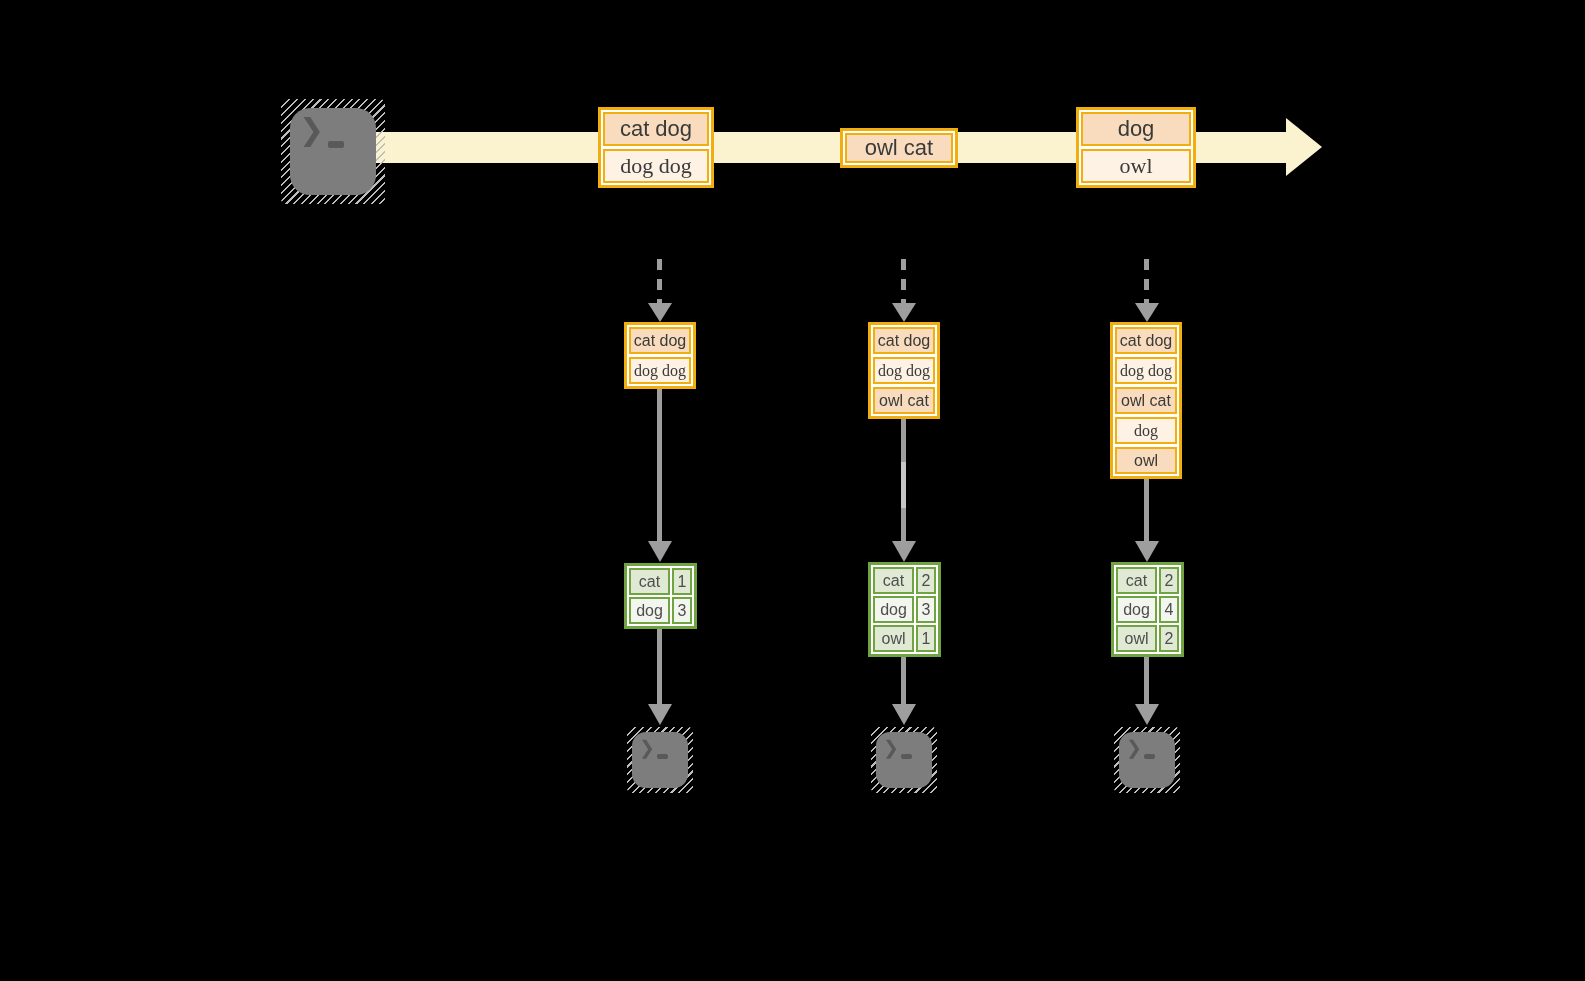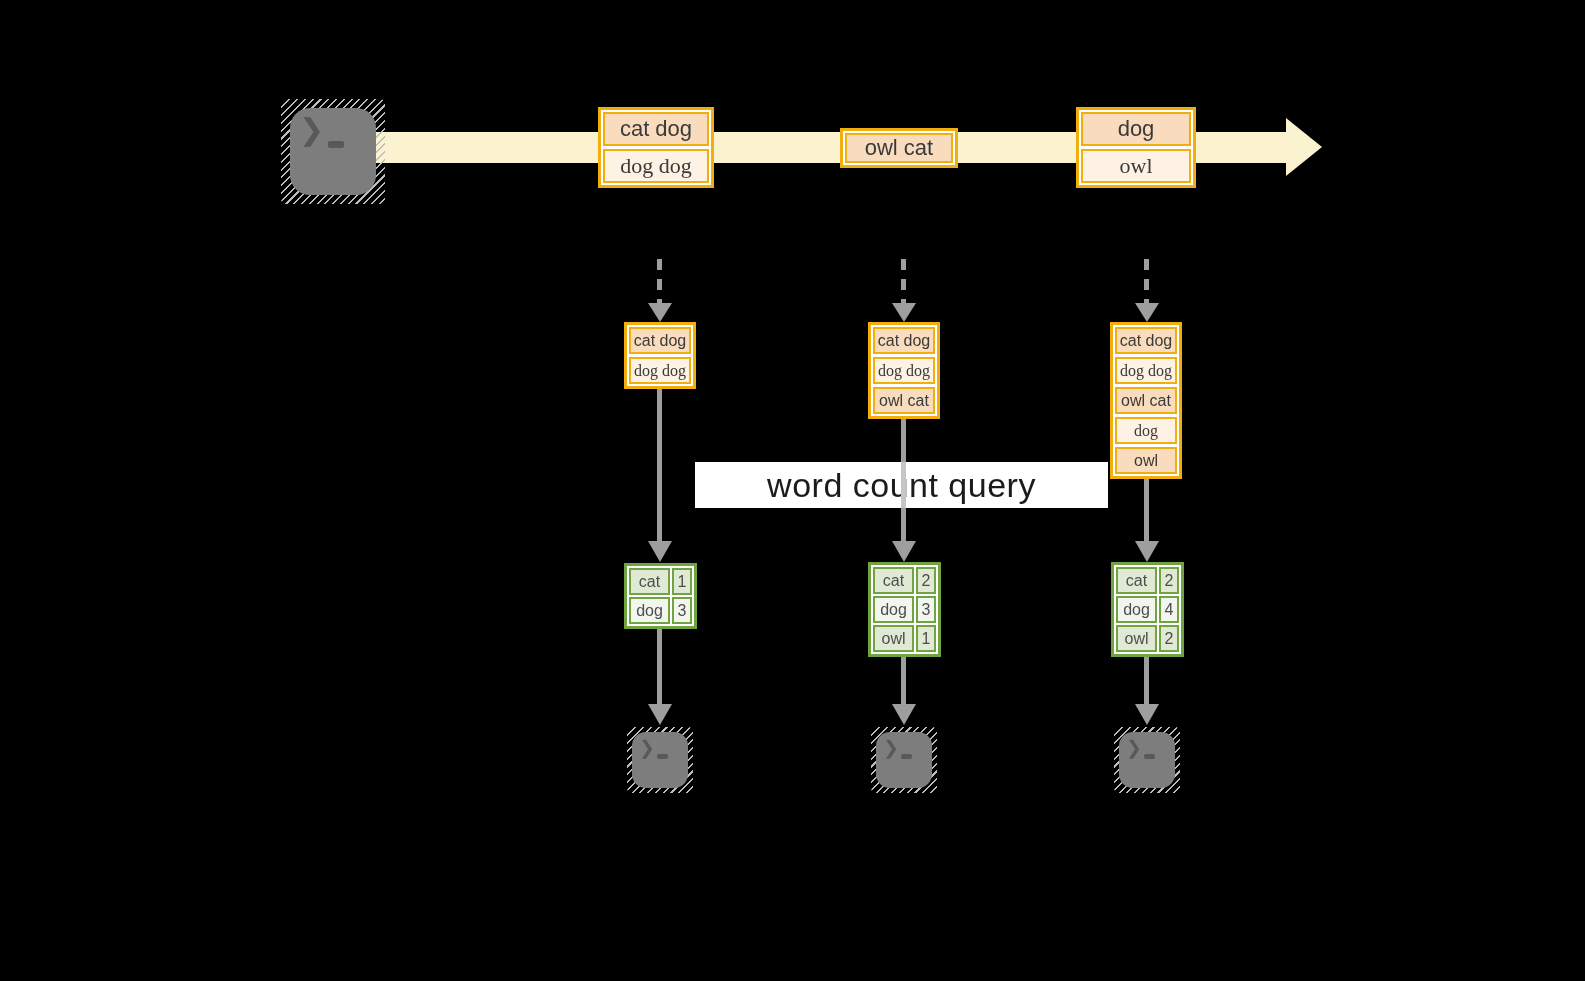--- a/index.html
+++ b/index.html
@@ -95,23 +95,20 @@
     <div class="orow state-row p-d">owl cat</div>
   </div>
   <div class="obox" style="left:1110px; top:322px; width:72px;">
     <div class="orow state-row p-d">cat dog</div>
     <div class="orow state-row p-l">dog dog</div>
     <div class="orow state-row p-d">owl cat</div>
     <div class="orow state-row p-l">dog</div>
     <div class="orow state-row p-d">owl</div>
   </div>
 
-  <div class="banner" style="left:695px; top:462px; width:413px; height:46px;">
-    <span>word count query</span>
-  </div>
 
   <div class="vline" style="left:657px; top:389px; height:152px;"></div>
   <div class="ahead" style="left:648px; top:541px; height:21px;"></div>
   <div class="vline" style="left:901px; top:419px; height:43px;"></div>
   <div class="vline-faint" style="left:901px; top:462px; height:46px;"></div>
   <div class="vline" style="left:901px; top:508px; height:33px;"></div>
   <div class="ahead" style="left:892px; top:541px; height:21px;"></div>
   <div class="vline" style="left:1144px; top:479px; height:62px;"></div>
   <div class="ahead" style="left:1135px; top:541px; height:21px;"></div>
 

